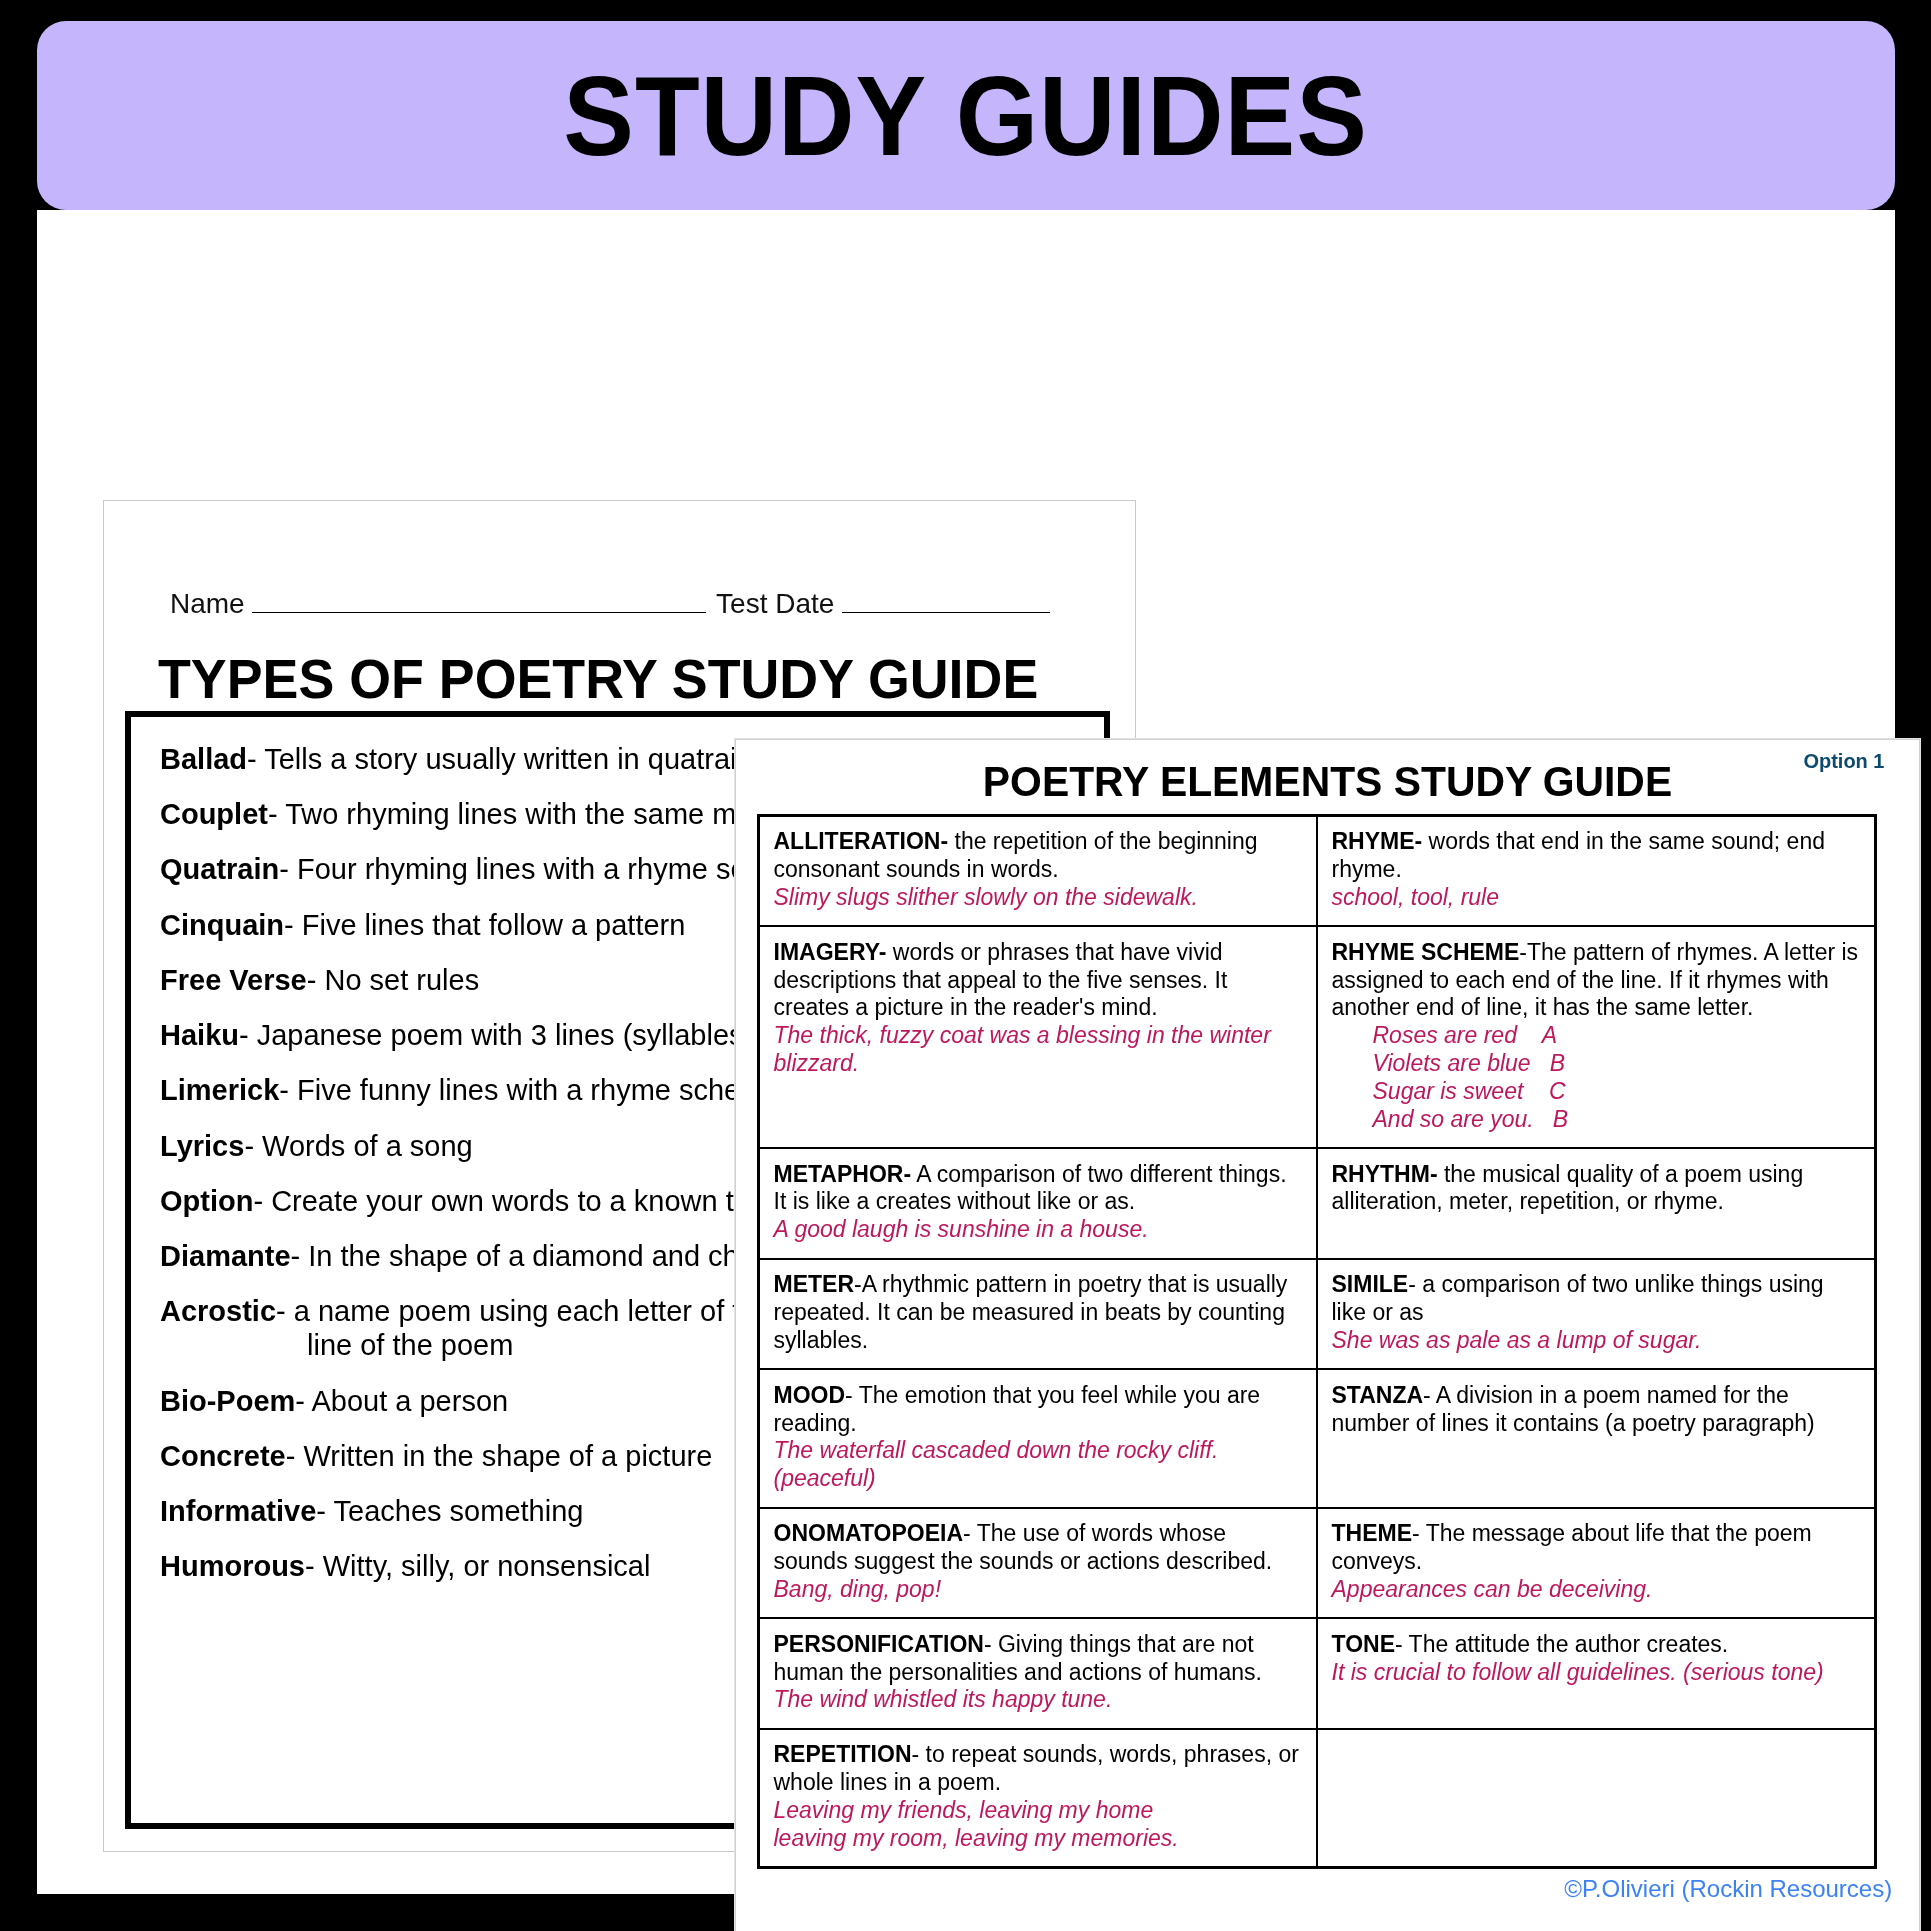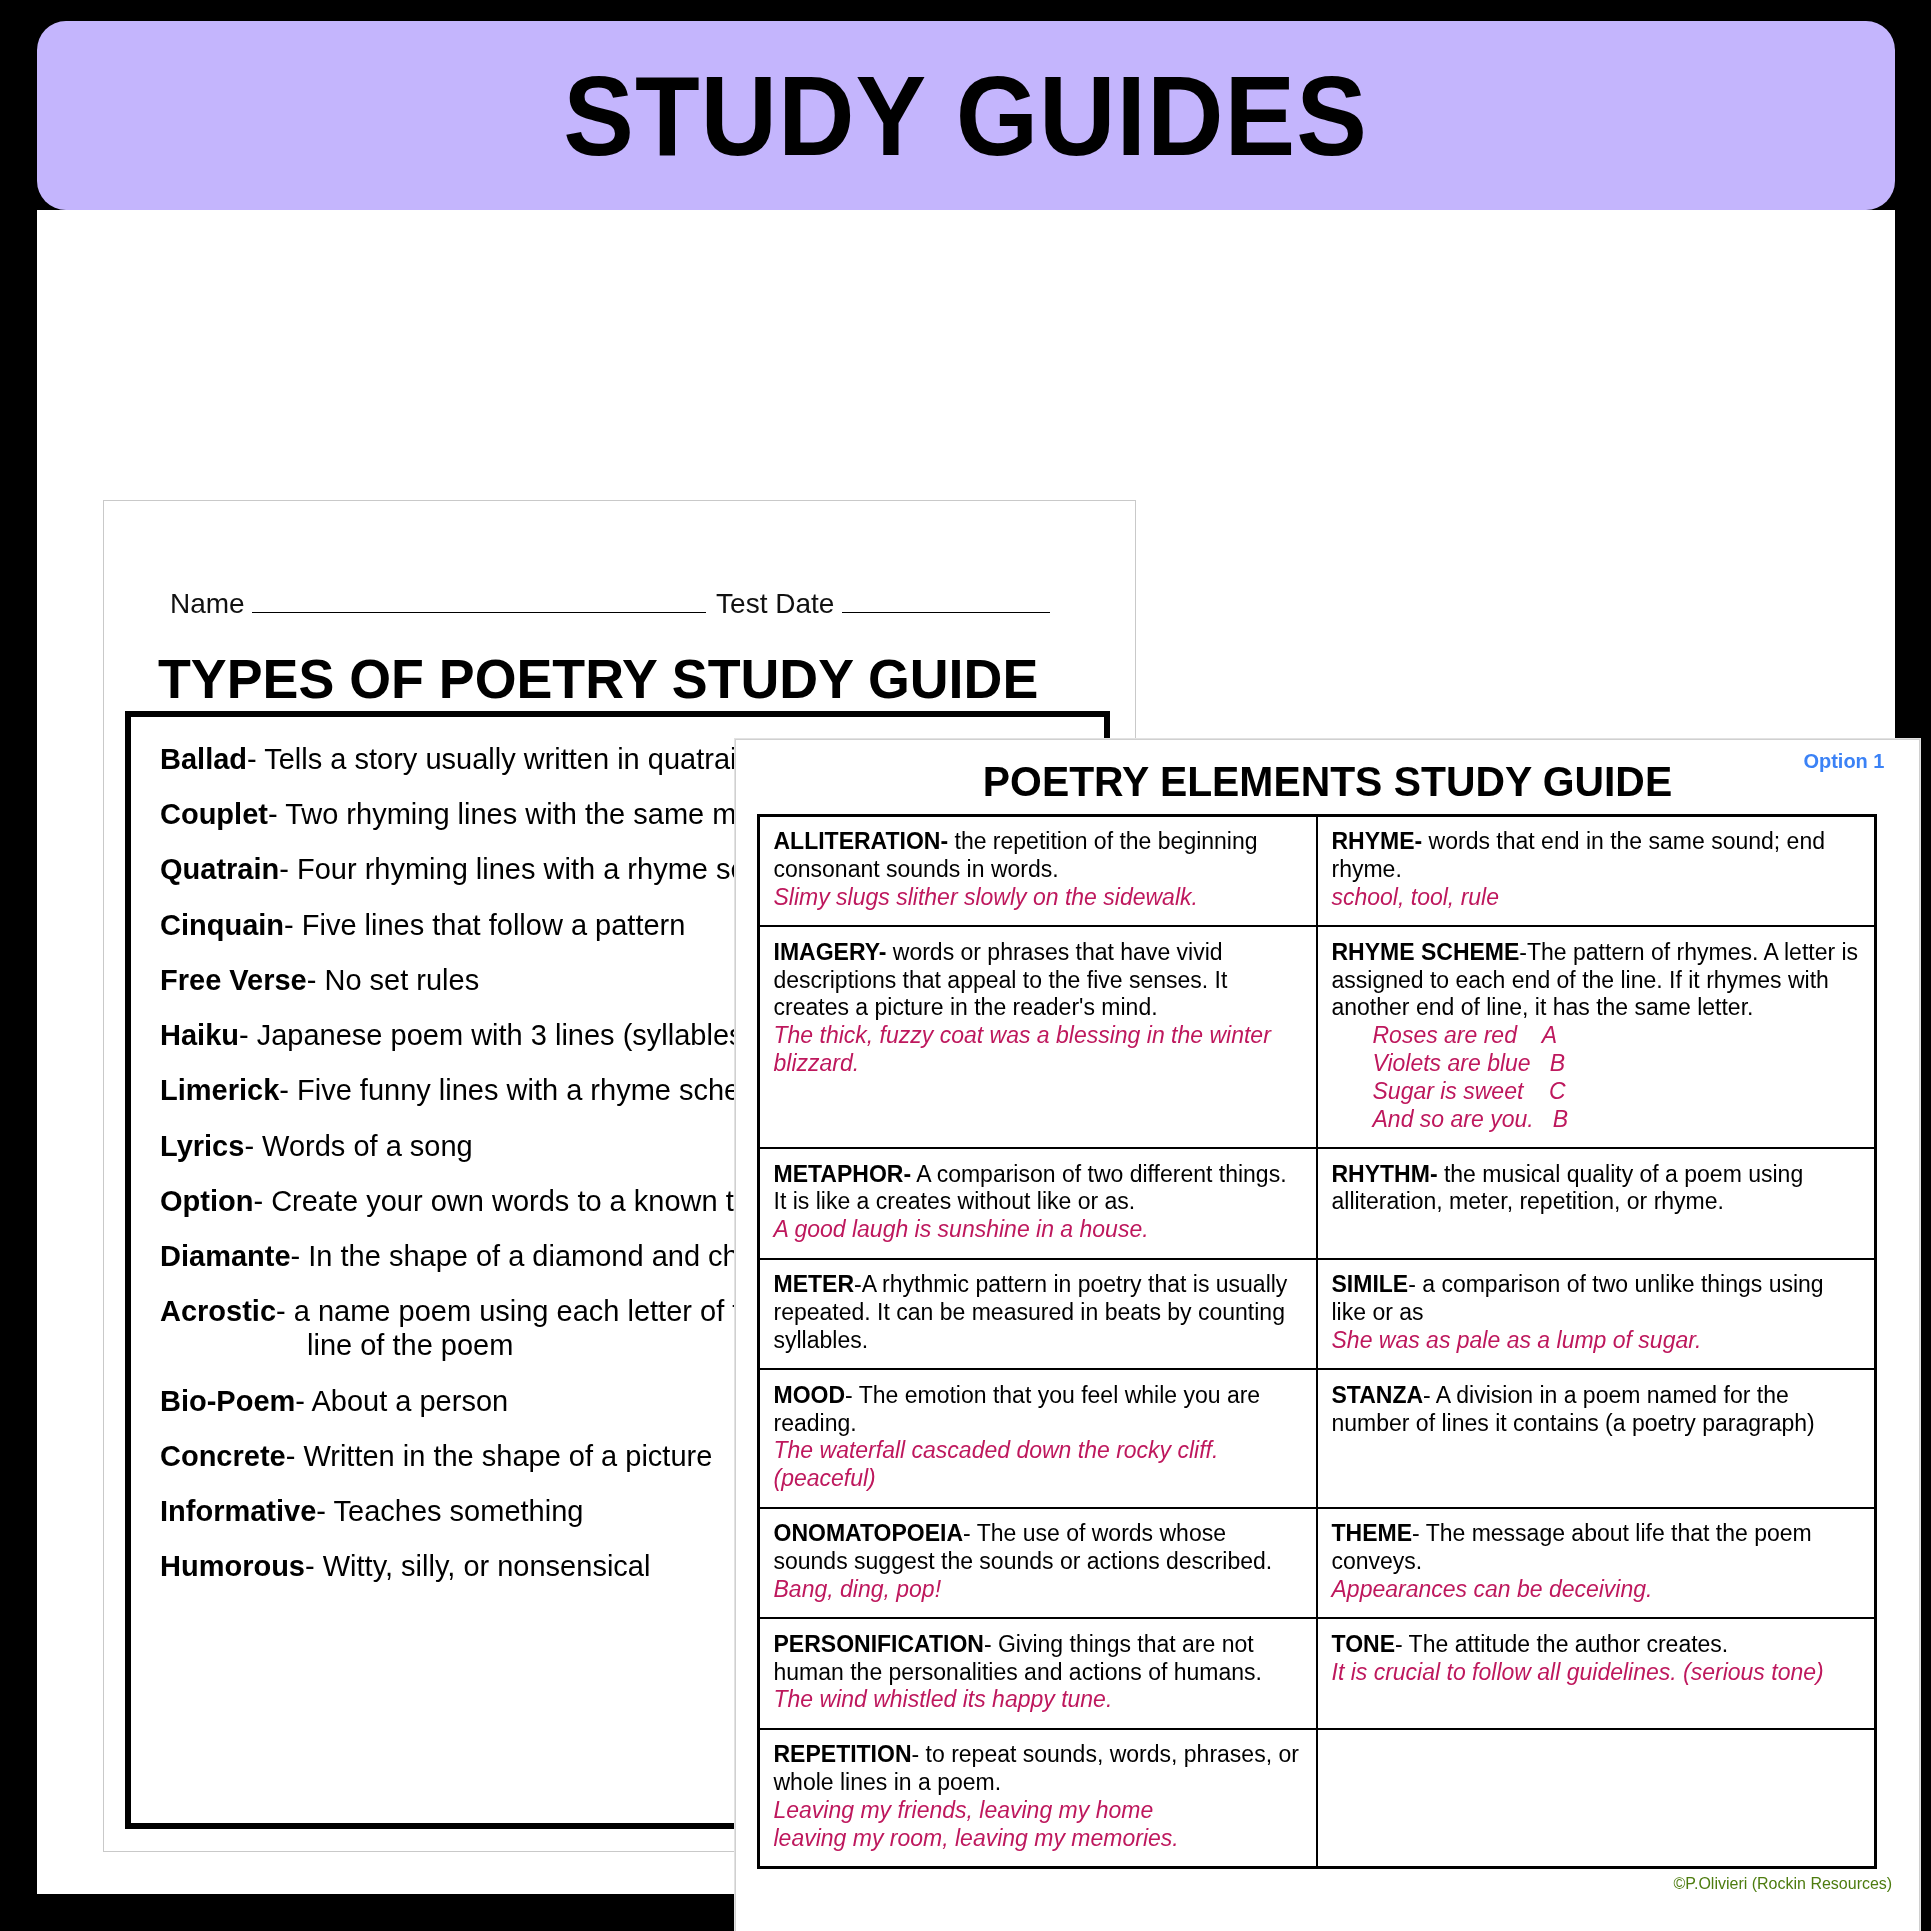--- a/index.html
+++ b/index.html
@@ -122,21 +122,21 @@
     font-weight: 700;
     font-family: "Liberation Sans Narrow", "Liberation Sans", sans-serif;
     transform: scaleX(0.95);
     color: #000;
   }
   .option-tag {
     position: absolute;
     right: 13.5px; top: -3.9px;
     font-size: 20px;
     font-weight: 700;
-    color: #3b82f6;
+    color: #0c4a6e;
   }
   .el-table {
     width: 1120px;
     border-collapse: collapse;
     table-layout: fixed;
     border: 3.9px solid #000;
     padding-left: 32px;
   }
   .el-table td {
     border: 2.9px solid #000;
@@ -153,23 +153,23 @@
   .ex {
     font-size: 23px;
     line-height: 1.21;
     font-style: italic;
     color: #be185d;
   }
   .ex-indent { padding-left: 41px; }
   .ex-line { white-space: pre; }
   .footer-credit {
     text-align: right;
-    font-size: 16px;
+    font-size: 24px;
     padding: 5.8px 5.8px 0 0;
-    color: #4d7c0f;
+    color: #3b82f6;
   }
   .doc1-credit {
     position: absolute;
     right: 50px; bottom: 5.8px;
     font-size: 19.3px;
     color: #000;
   }
 </style>
 </head>
 <body>

